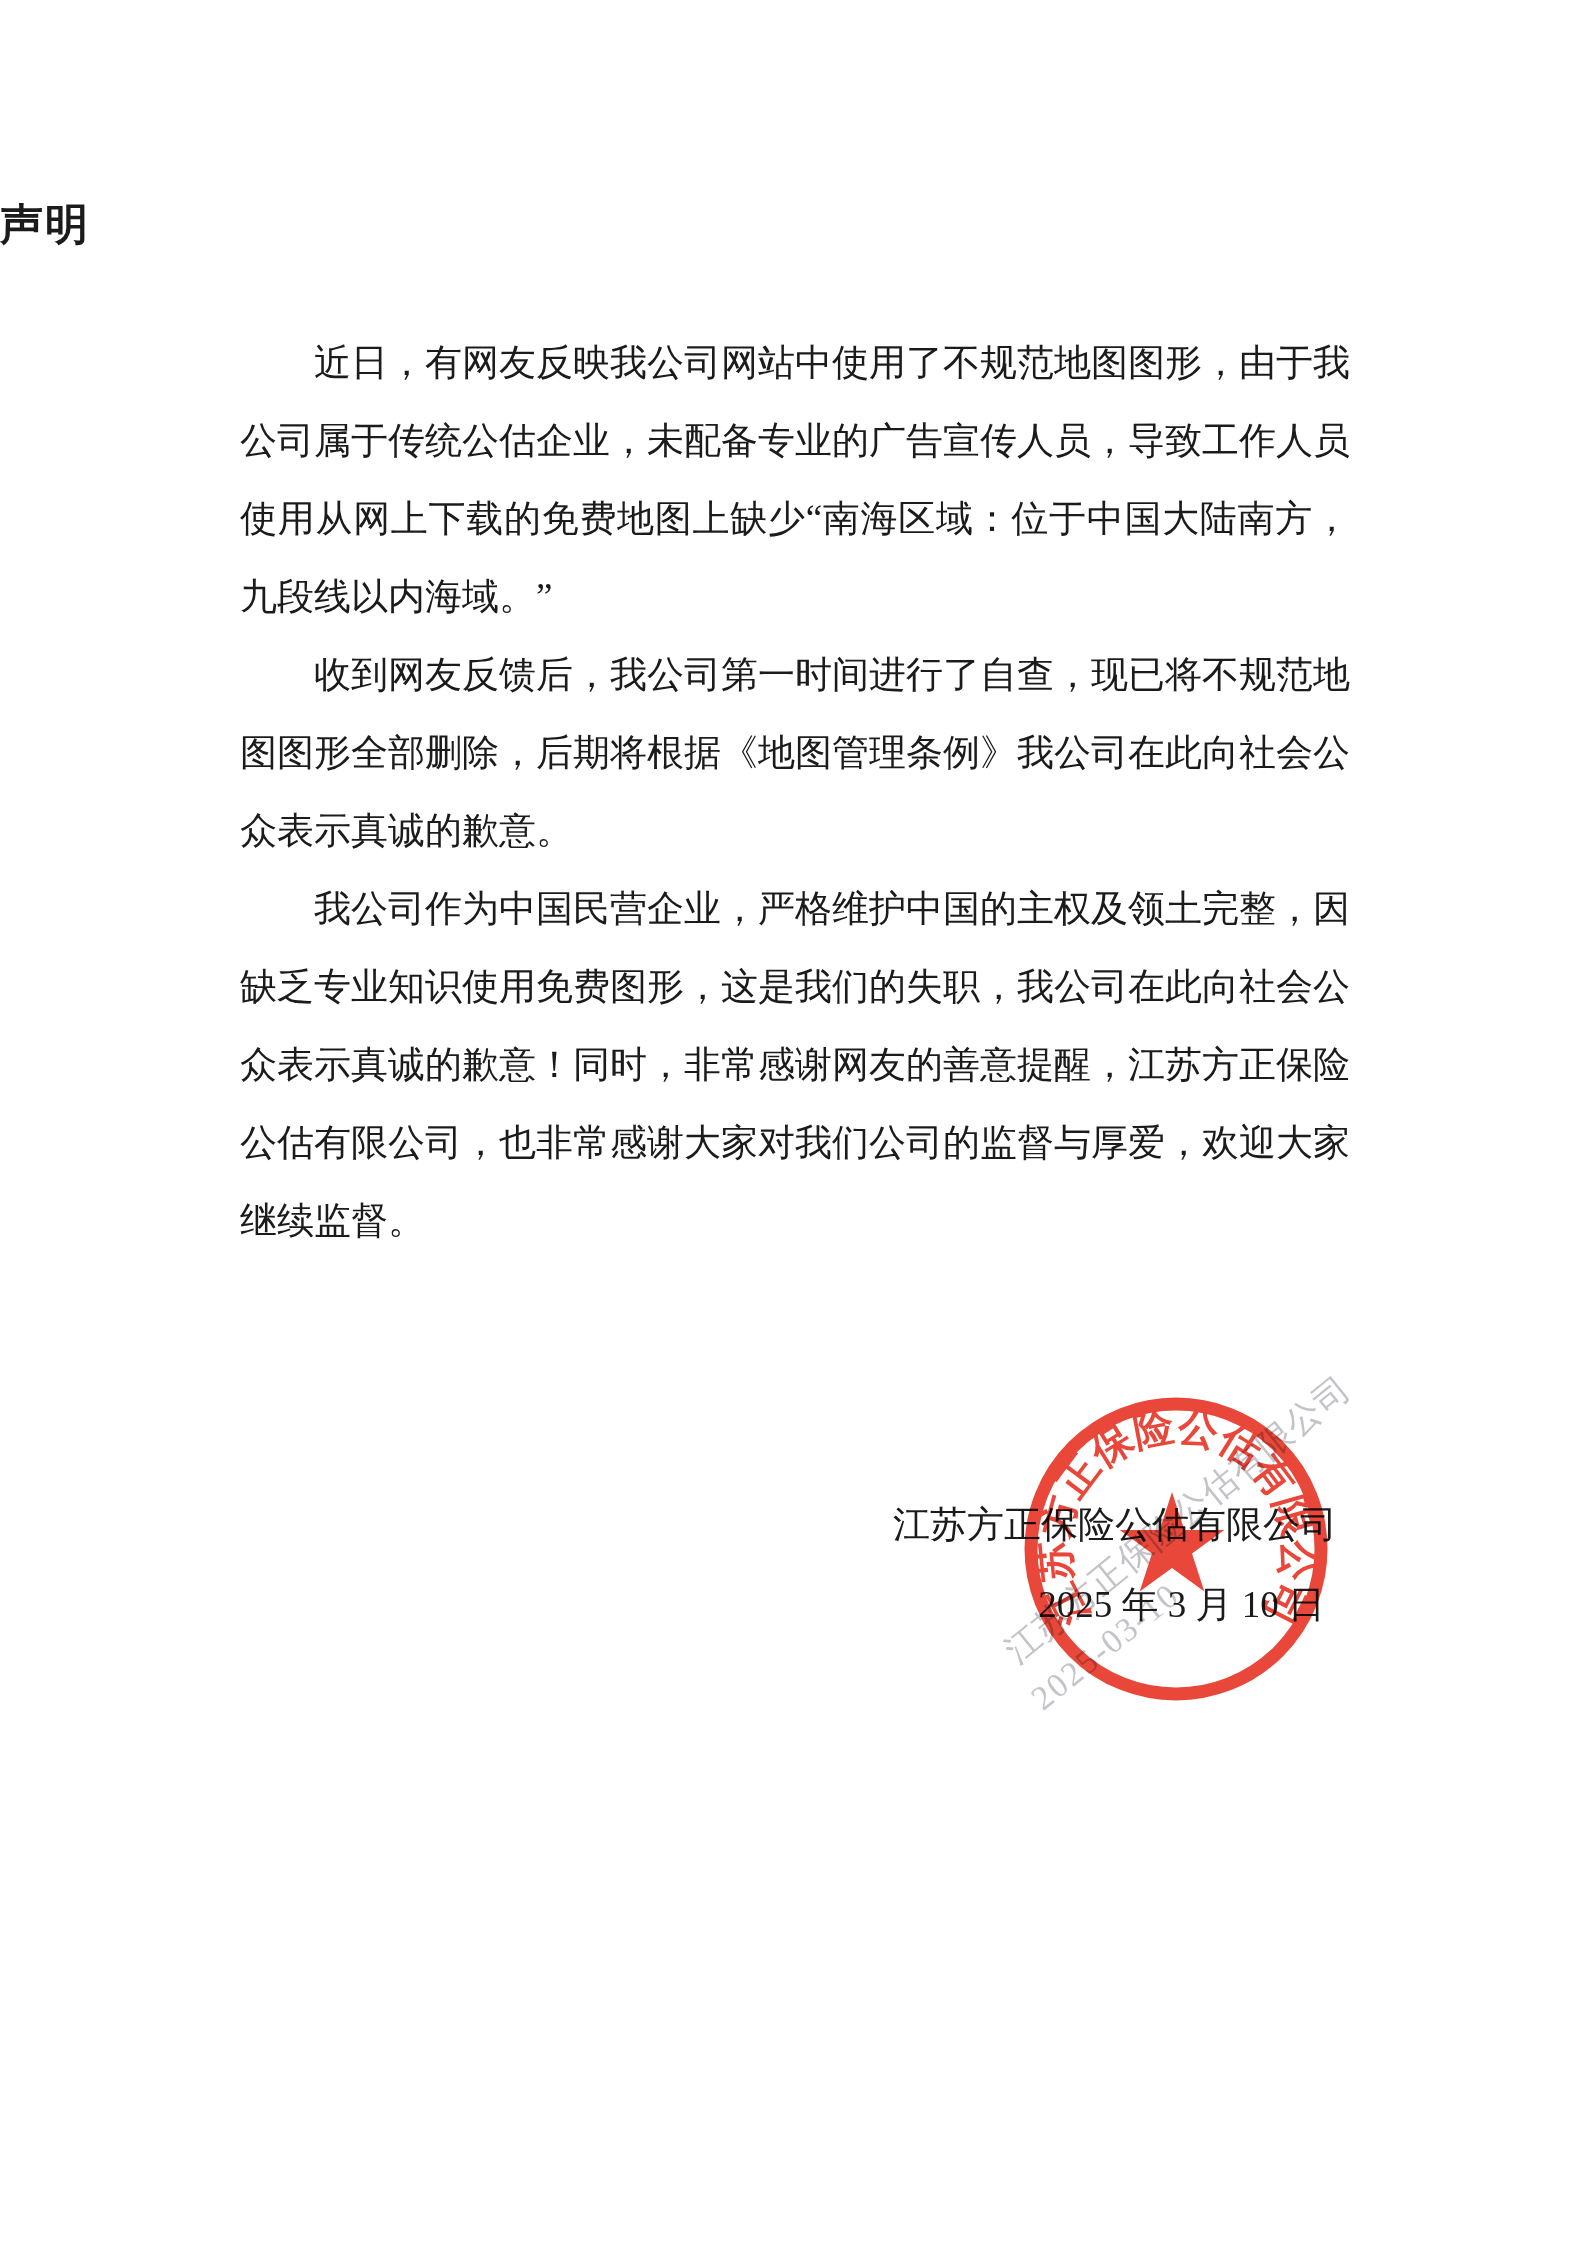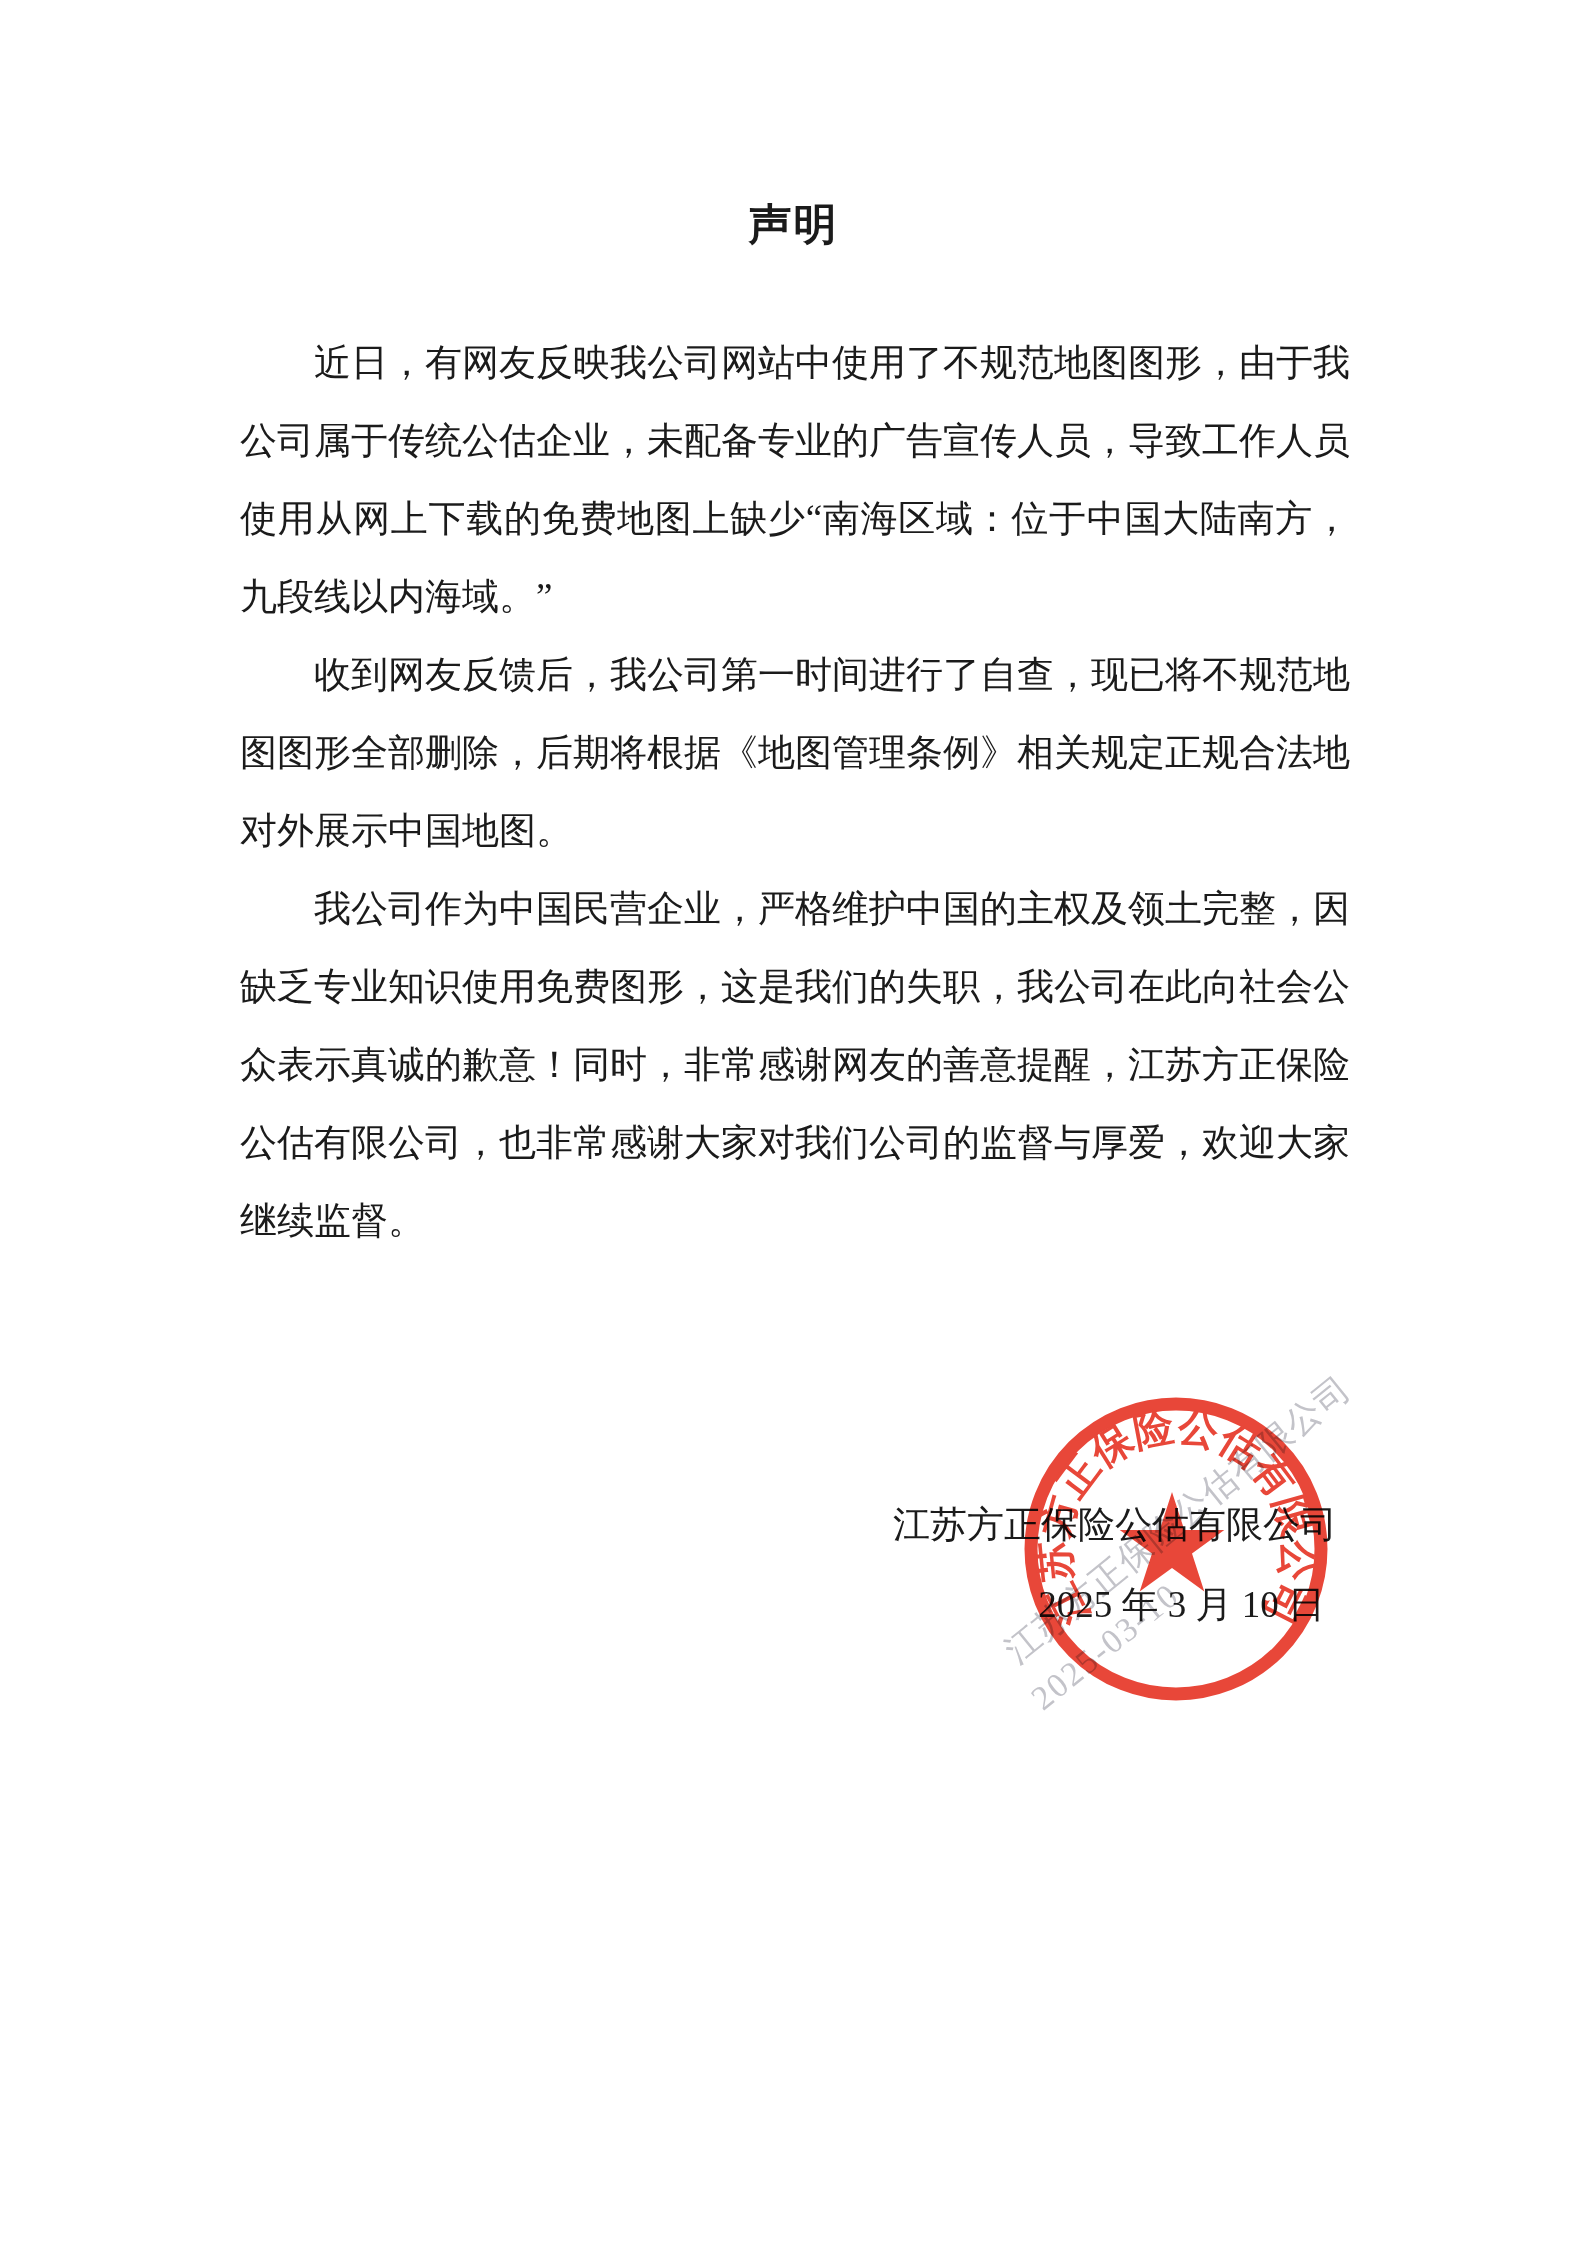--- a/index.html
+++ b/index.html
@@ -11,21 +11,20 @@
     overflow: hidden;
     font-family: "Liberation Serif", "DejaVu Serif", serif;
     color: #1b1b1b;
   }
   .doc-title {
     position: absolute;
     top: 196px;
     left: 0;
     width: 100%;
     margin: 0;
-    text-align: center;
     font-size: 43px;
     font-weight: bold;
     letter-spacing: 2px;
   }
   .doc-body {
     position: absolute;
     left: 240px;
     top: 324px;
     width: 1110px;
     font-size: 37px;
@@ -91,21 +90,21 @@
 </style>
 </head>
 <body>
 
 <div class="page">
 
   <h1 class="doc-title">声明</h1>
 
   <div class="doc-body">
     <p>近日，有网友反映我公司网站中使用了不规范地图图形，由于我公司属于传统公估企业，未配备专业的广告宣传人员，导致工作人员使用从网上下载的免费地图上缺少“南海区域：位于中国大陆南方，九段线以内海域。”</p>
-    <p>收到网友反馈后，我公司第一时间进行了自查，现已将不规范地图图形全部删除，后期将根据《地图管理条例》相关规定正规合法地对外展示中国地图。</p>
+    <p>收到网友反馈后，我公司第一时间进行了自查，现已将不规范地图图形全部删除，后期将根据《地图管理条例》我公司在此向社会公众表示真诚的歉意。</p>
     <p>我公司作为中国民营企业，严格维护中国的主权及领土完整，因缺乏专业知识使用免费图形，这是我们的失职，我公司在此向社会公众表示真诚的歉意！同时，非常感谢网友的善意提醒，江苏方正保险公估有限公司，也非常感谢大家对我们公司的监督与厚爱，欢迎大家继续监督。</p>
   </div>
 
   <div class="watermark wm-company">江苏方正保险公估有限公司</div>
 
   <div class="watermark wm-date">2025-03-10</div>
 
   <div class="sig-company">江苏方正保险公估有限公司</div>
 
   <div class="sig-date">2025 年 3 月 10 日</div>

